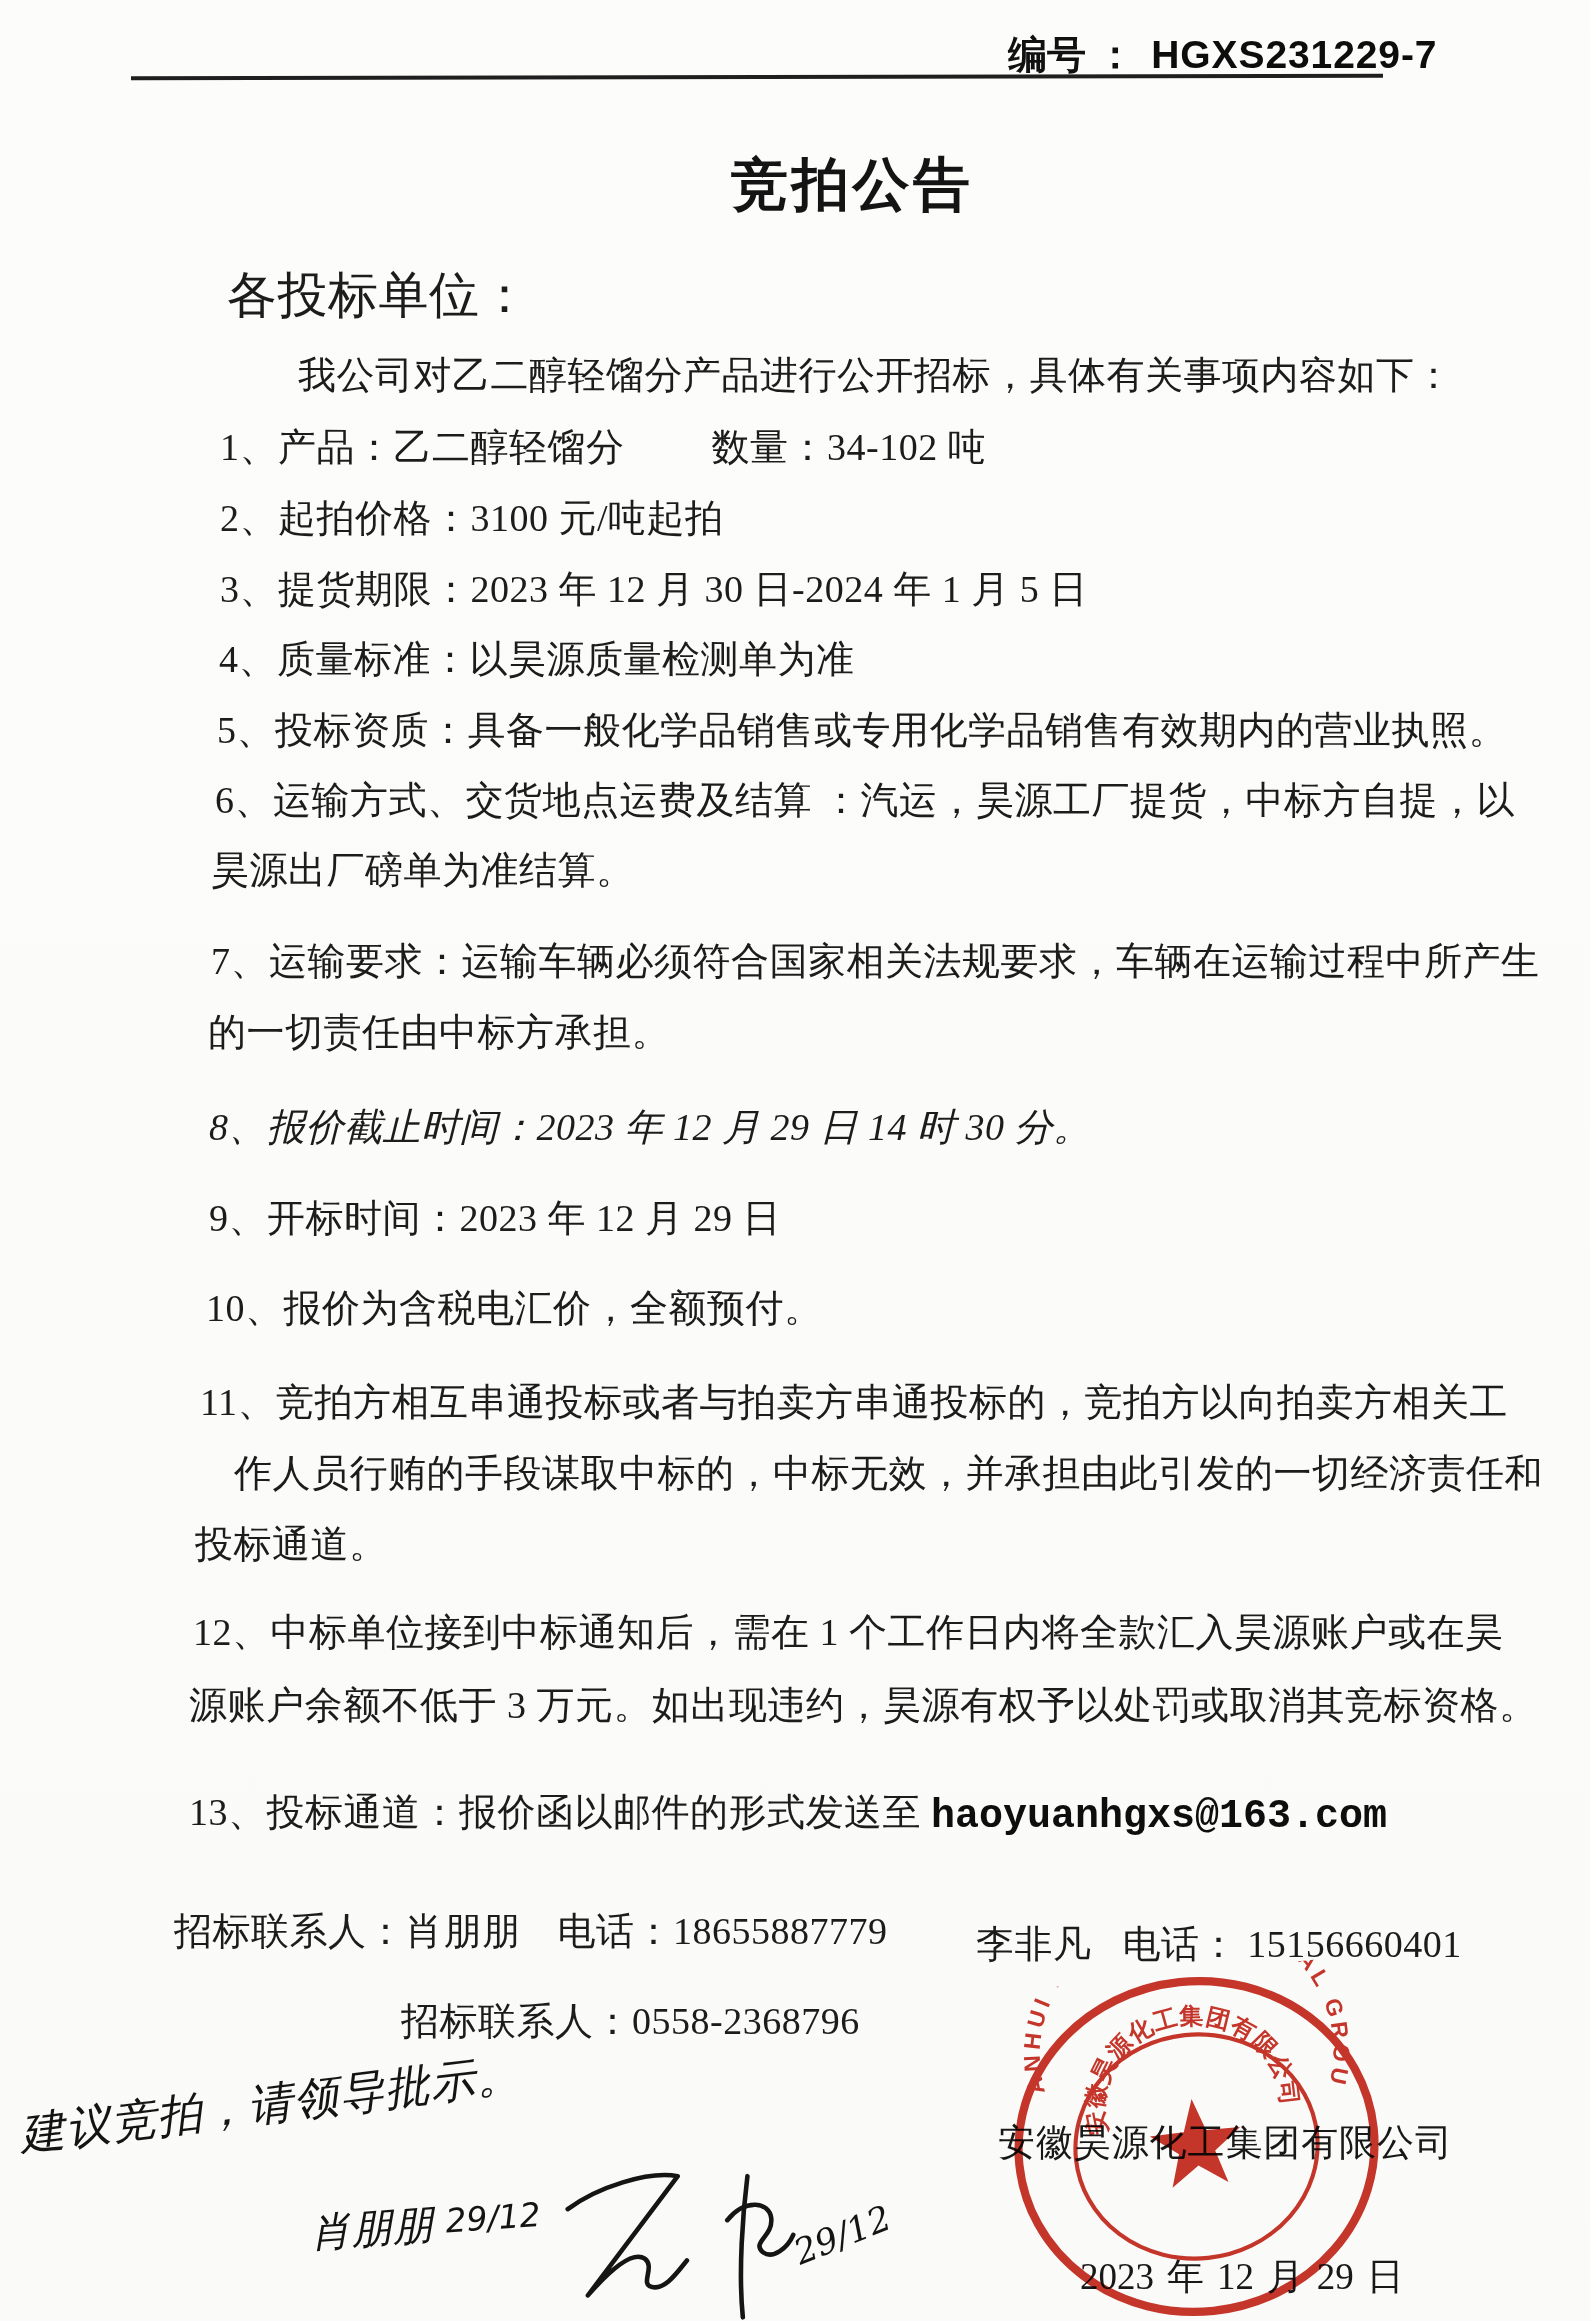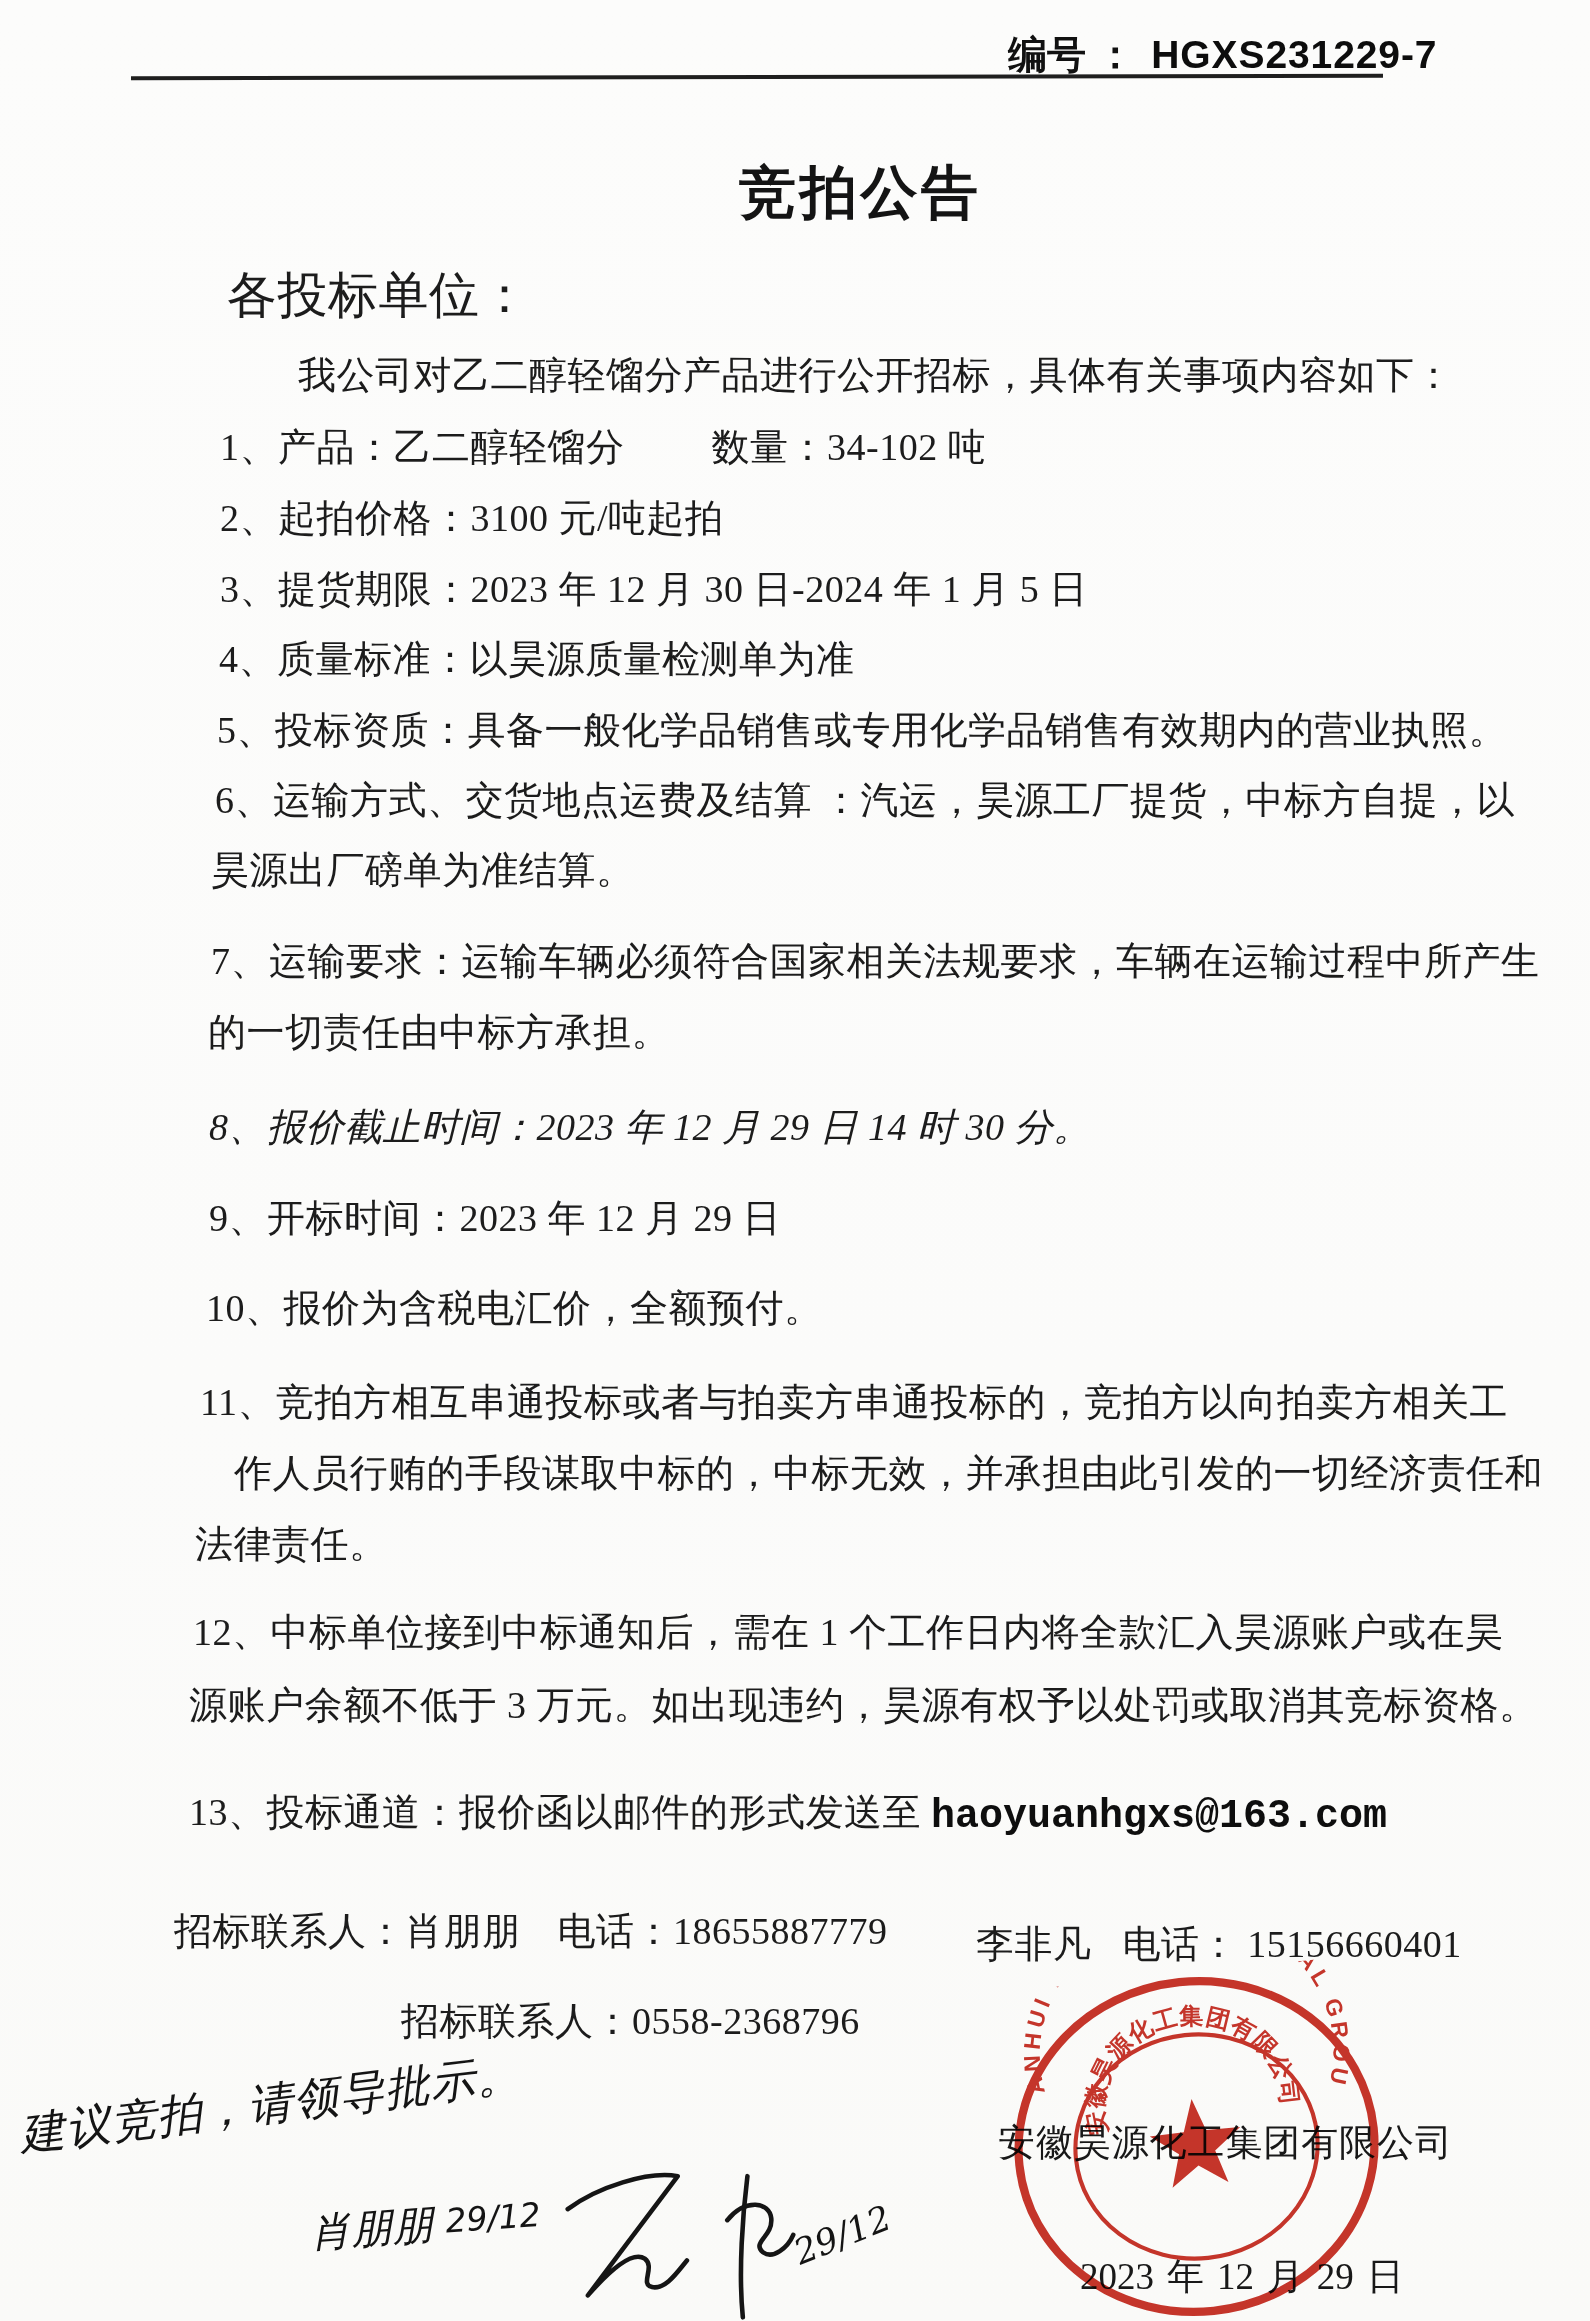--- a/index.html
+++ b/index.html
@@ -13,21 +13,21 @@
   .ln{
     position:absolute;
     font:400 38px/1.15 "Liberation Serif","DejaVu Serif",serif;
     color:#1c1c1c;white-space:nowrap;letter-spacing:0.5px;
   }
   .serial{position:absolute;left:1008px;top:4px;display:flex;align-items:baseline;white-space:nowrap;margin-top:31px;}
   .serial-label{font:700 39px/1 "Liberation Serif","DejaVu Serif",serif;color:#111;}
   .serial-value{font:700 39px/1 "Liberation Sans","DejaVu Sans",sans-serif;color:#0d0d0d;margin-left:16.5px;letter-spacing:0.9px;}
   .rule{position:absolute;left:131px;top:75px;width:1252px;height:3.7px;background:#1f1f1f;transform:rotate(-0.12deg);}
   .title{
-    position:absolute;left:731px;top:154px;margin:8px;
+    position:absolute;left:731px;top:154px;margin:0;
     font:700 57px/1.1 "Liberation Serif","DejaVu Serif",serif;
     letter-spacing:3.7px;color:#141414;
   }
   .email{
     font:700 40px/1 "Liberation Mono","DejaVu Sans Mono",monospace;
     letter-spacing:0px;color:#0e0e0e;vertical-align:-1.8px;
   }
   .gap-lg{display:inline-block;width:37px;}
   .gap-md{display:inline-block;width:31px;}
   .gap-sm{display:inline-block;width:9.2px;}
@@ -71,21 +71,21 @@
   <div class="ln" style="left:217px;top:709px;">5、投标资质：具备一般化学品销售或专用化学品销售有效期内的营业执照。</div>
   <div class="ln" style="left:215px;top:779px;">6、运输方式、交货地点运费及结算 ：汽运，昊源工厂提货，中标方自提，以</div>
   <div class="ln" style="left:211px;top:849px;">昊源出厂磅单为准结算。</div>
   <div class="ln" style="left:211px;top:940px;">7、运输要求：运输车辆必须符合国家相关法规要求，车辆在运输过程中所产生</div>
   <div class="ln" style="left:208px;top:1011px;">的一切责任由中标方承担。</div>
   <div class="ln" style="left:209px;top:1106px;font-style:italic;">8、报价截止时间：2023 年 12 月 29 日 14 时 30 分。</div>
   <div class="ln" style="left:209px;top:1197px;">9、开标时间：2023 年 12 月 29 日</div>
   <div class="ln" style="left:206px;top:1287px;">10、报价为含税电汇价，全额预付。</div>
   <div class="ln" style="left:200px;top:1381px;">11、竞拍方相互串通投标或者与拍卖方串通投标的，竞拍方以向拍卖方相关工</div>
   <div class="ln" style="left:197px;top:1452px;margin-left:37px;">作人员行贿的手段谋取中标的，中标无效，并承担由此引发的一切经济责任和</div>
-  <div class="ln" style="left:195px;top:1523px;">法律责任。</div>
+  <div class="ln" style="left:195px;top:1523px;">投标通道。</div>
   <div class="ln" style="left:193px;top:1611px;">12、中标单位接到中标通知后，需在 1 个工作日内将全款汇入昊源账户或在昊</div>
   <div class="ln" style="left:189px;top:1684px;">源账户余额不低于 3 万元。如出现违约，昊源有权予以处罚或取消其竞标资格。</div>
   <div class="ln" style="left:189px;top:1791px;">
     <span>13、投标通道：报价函以邮件的形式发送至 </span><span class="email">haoyuanhgxs@163.com</span>
   </div>
 
   <div class="ln" style="left:174px;top:1910px;">
     <span>招标联系人：</span><span>肖朋朋</span><span class="gap-lg"></span><span>电话：</span><span>18655887779</span>
   </div>
   <div class="ln" style="left:976px;top:1923px;">

